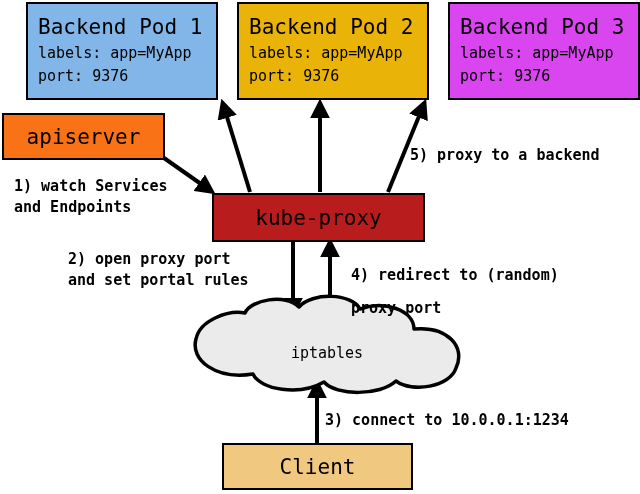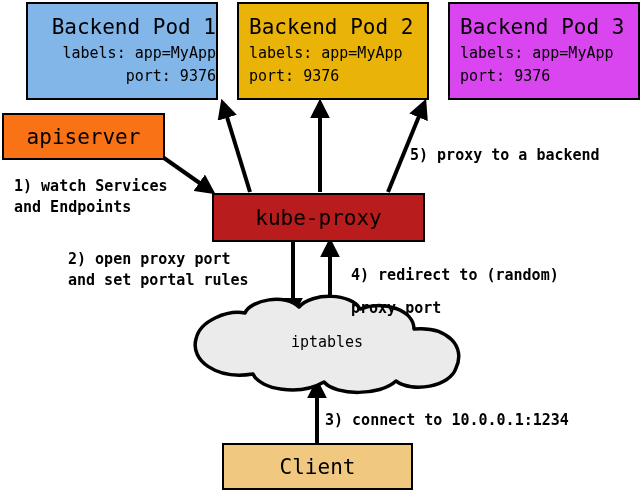--- a/index.html
+++ b/index.html
@@ -121,21 +121,21 @@
                C 384 300, 414 310, 414 329
                C 448 326, 466 347, 456 368
                C 450 387, 412 393, 396 381
                C 380 396, 336 396, 324 382
                C 300 396, 260 390, 253 374
                C 216 380, 190 360, 196 339
                C 200 320, 228 310, 245 313 Z" fill="#ebebeb" stroke="#000000" stroke-width="3.5" stroke-linejoin="round"></path>
     </g>
   </svg>
 
-  <div class="node pod" style="left:26px; top:2px; width:192px; height:98px; background:#82b5e8;align-items:flex-end;">
+  <div class="node pod" style="left:26px; top:2px; width:192px; height:98px; background:#82b5e8;">
     <div class="pod-title">Backend Pod 1</div>
     <div class="pod-line">labels: app=MyApp</div>
     <div class="pod-line">port: 9376</div>
   </div>
 
   <div class="node pod" style="left:237px; top:2px; width:192px; height:98px; background:#eab308;">
     <div class="pod-title">Backend Pod 2</div>
     <div class="pod-line">labels: app=MyApp</div>
     <div class="pod-line">port: 9376</div>
   </div>
@@ -147,21 +147,21 @@
   </div>
 
   <div class="node" style="left:2px; top:113px; width:163px; height:47px; background:#f97316;">
     <div class="centered-label">apiserver</div>
   </div>
 
   <div class="node" style="left:212px; top:193px; width:213px; height:49px; background:#b91c1c;">
     <div class="centered-label">kube-proxy</div>
   </div>
 
-  <div class="cloud-wrap" style="left:192px; top:333px; width:270px; height:20px;">
+  <div class="cloud-wrap" style="left:192px; top:344px; width:270px; height:20px;">
     <div class="cloud-text">iptables</div>
   </div>
 
   <div class="node" style="left:222px; top:443px; width:191px; height:47px; background:#f0c880;">
     <div class="centered-label">Client</div>
   </div>
 
   <div class="step" style="left:14px; top:176px;"><span>1) watch Services</span></div>
   <div class="step" style="left:14px; top:197px;"><span>and Endpoints</span></div>
 

